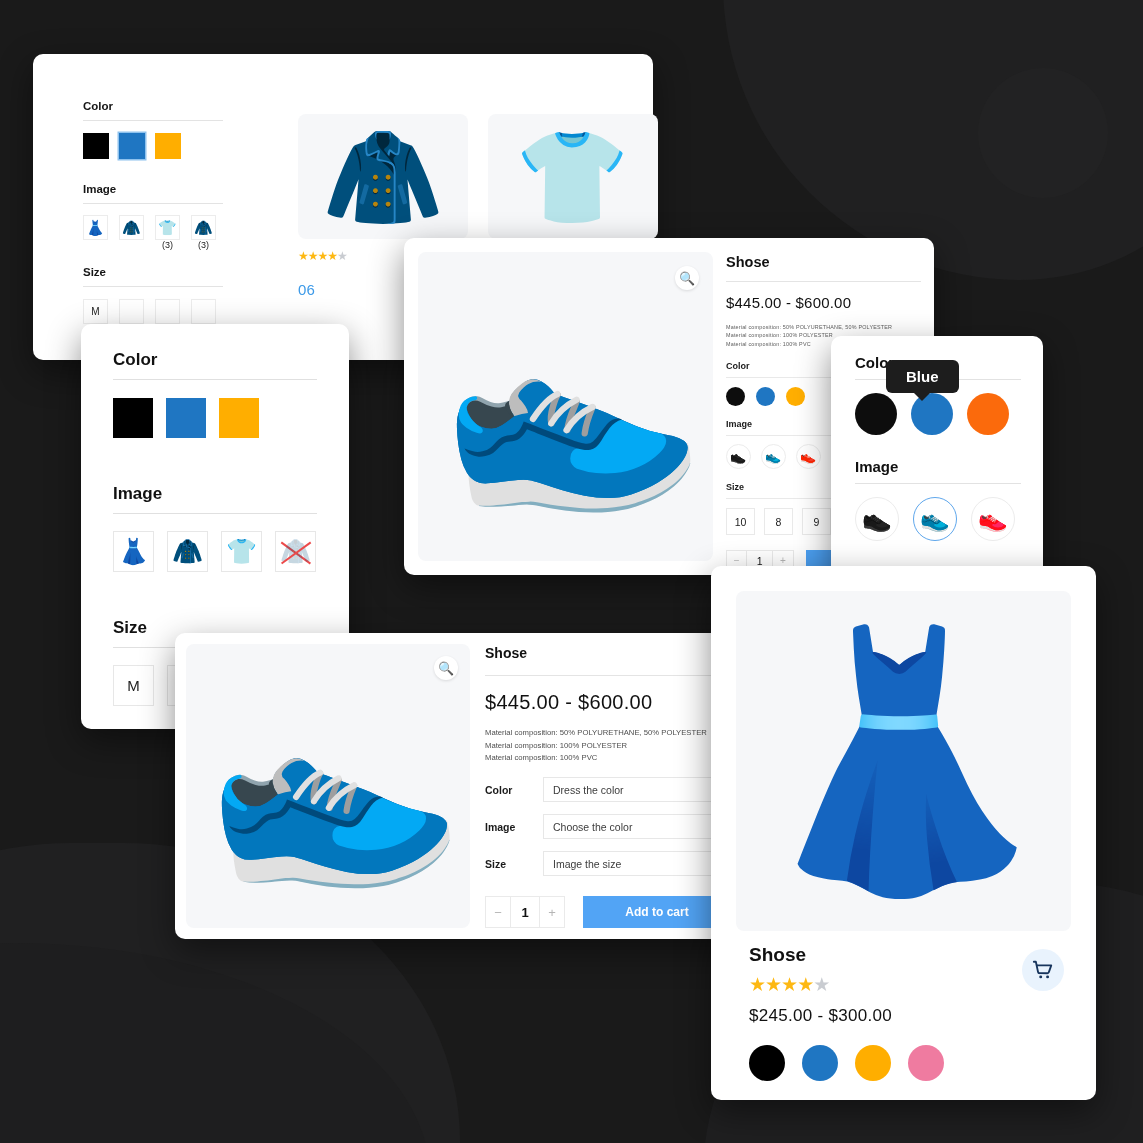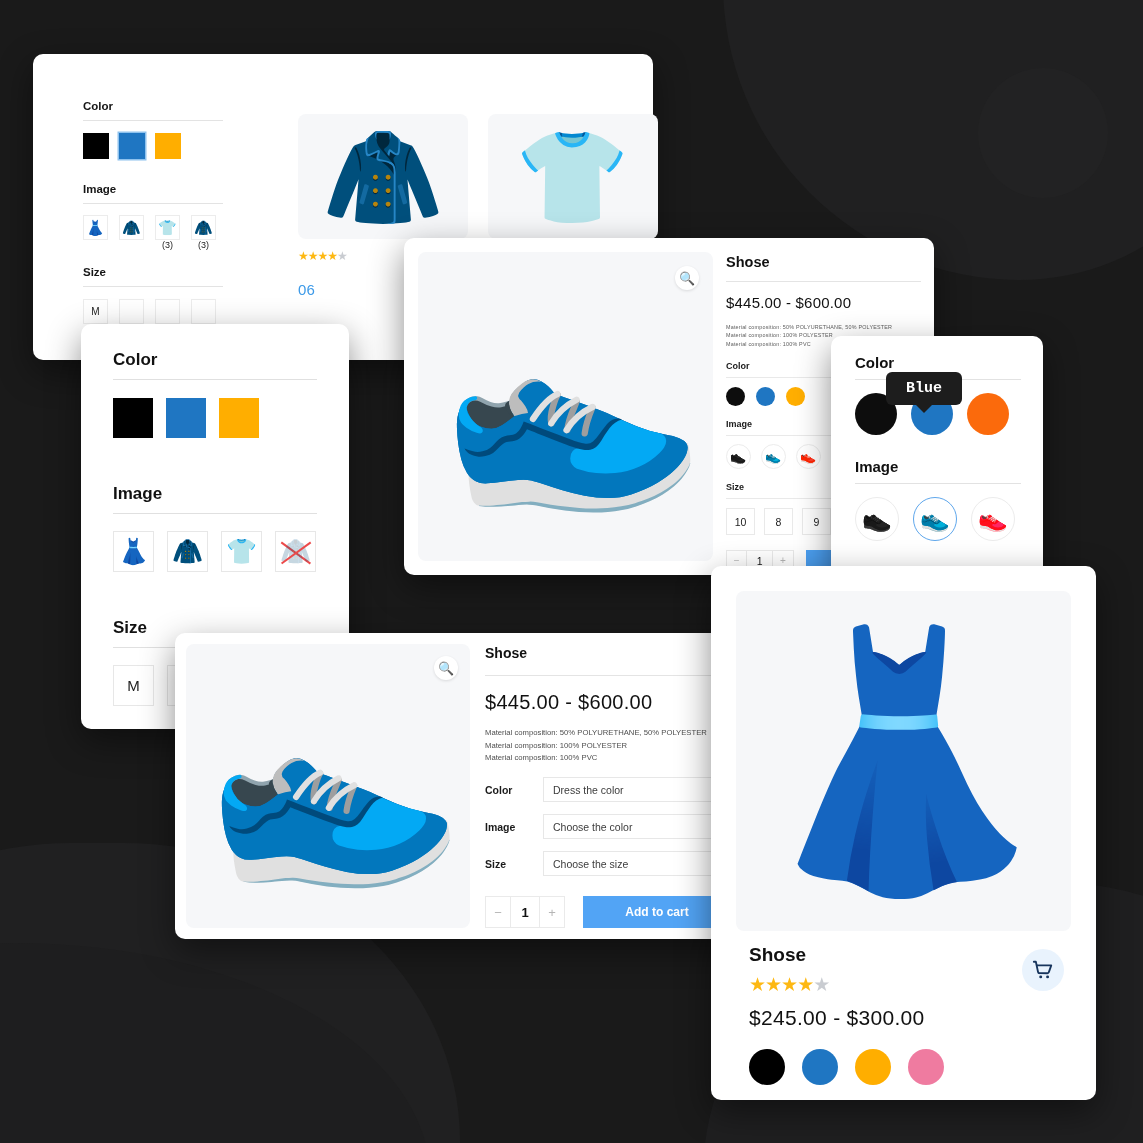--- a/index.html
+++ b/index.html
@@ -214,21 +214,21 @@
     color:#fff; font-size:12px; font-weight:700;
     display:flex; align-items:center; justify-content:center;
   }
 
   
   #card-dress { left:711px; top:566px; width:385px; height:534px; }
   #card-dress .img { position:absolute; left:25px; top:25px; width:335px; height:340px; }
   #card-dress .body { position:absolute; left:38px; top:378px; width:310px; }
   #card-dress .name { font-size:19px; font-weight:700; color:#111; }
   #card-dress .stars { margin-top:7px; font-size:19px; }
-  #card-dress .price { margin-top:10px; font-size:21px; color:#111; letter-spacing:.3px; }
+  #card-dress .price { margin-top:10px; font-size:17px; color:#111; letter-spacing:.3px; }
   #card-dress .dots { display:flex; gap:17px; margin-top:19px; }
   #card-dress .d { width:36px; height:36px; border-radius:50%; }
   #card-dress .cartbtn {
     position:absolute; right:32px; top:383px; width:42px; height:42px;
     border-radius:50%; background:#e9f3fd;
     display:flex; align-items:center; justify-content:center;
   }
 </style>
 </head>
 <body>
@@ -421,21 +421,21 @@
   <div class="sect" style="top:18px;">
     <h3>Color</h3>
     <div class="rl"></div>
     <div class="drow">
       <div class="d" style="background:#0d0d0d;"></div>
       <div class="d" style="background:#1f76c2;"></div>
       <div class="d" style="background:#fb6a0c;"></div>
     </div>
   </div>
 
-  <div class="tooltip" style="left:55px; top:36px;font-family:Liberation Mono, monospace;">Blue</div>
+  <div class="tooltip" style="left:55px; top:24px;">Blue</div>
 
   <div class="sect" style="top:122px;">
     <h3>Image</h3>
     <div class="rl"></div>
     <div class="crow">
       <div class="c">
           <span style="filter:grayscale(1) brightness(.25)">👟</span>
         </div>
       <div class="c sel">
           <span style="filter:hue-rotate(-10deg)">👟</span>
@@ -483,21 +483,21 @@
     <div class="frow">
       <div class="flbl">Image</div>
       <div class="sel">
         <span>Choose the color</span>
         <span class="chev">⌄</span>
       </div>
     </div>
     <div class="frow">
       <div class="flbl">Size</div>
       <div class="sel">
-        <span>Choose the size</span>
+        <span>Image the size</span>
         <span class="chev">⌄</span>
       </div>
     </div>
 
     <div class="qrow">
       <div class="qbtn">−</div>
       <div class="qval">1</div>
       <div class="qbtn">+</div>
       <div class="cart">Add to cart</div>
     </div>

